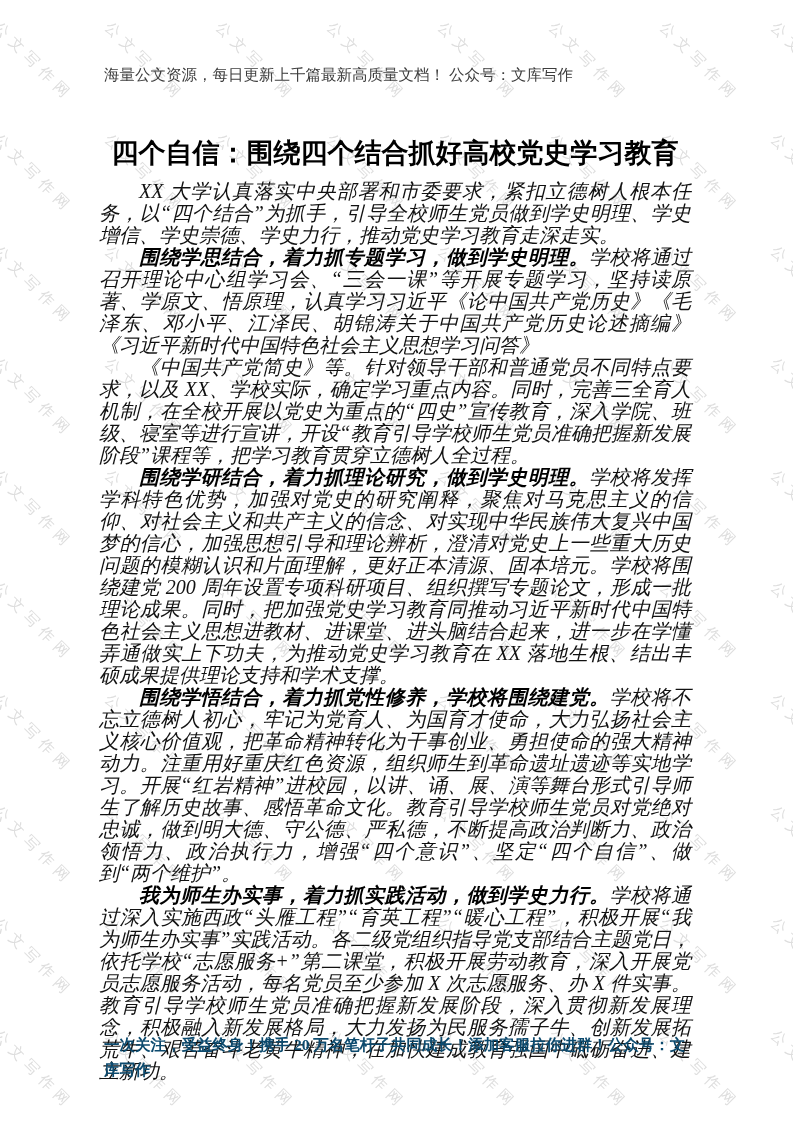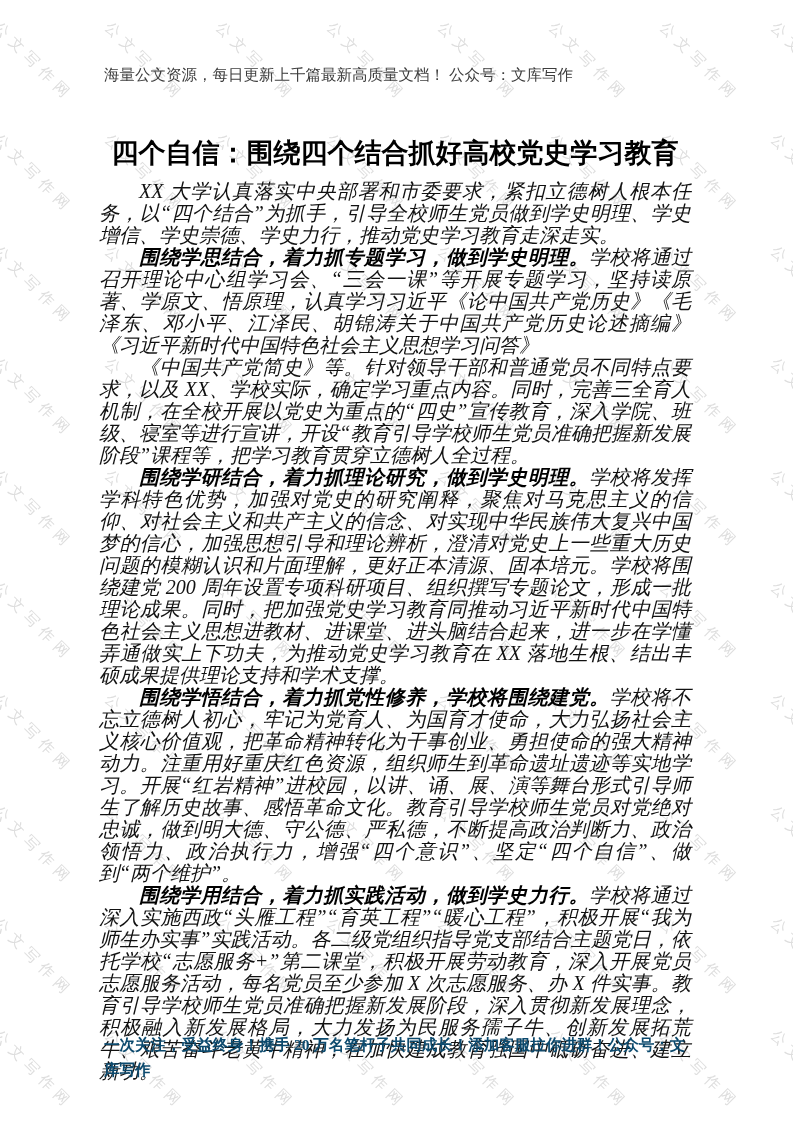--- a/index.html
+++ b/index.html
@@ -165,17 +165,17 @@
   <div class="promo-header">海量公文资源，每日更新上千篇最新高质量文档！ 公众号：文库写作</div>
 
   <h1 class="doc-title">四个自信：围绕四个结合抓好高校党史学习教育</h1>
 
   <div class="doc-body">
     <p><b></b><span>XX 大学认真落实中央部署和市委要求，紧扣立德树人根本任务，以“四个结合”为抓手，引导全校师生党员做到学史明理、学史增信、学史崇德、学史力行，推动党史学习教育走深走实。</span></p>
     <p><b>围绕学思结合，着力抓专题学习，做到学史明理。</b><span>学校将通过召开理论中心组学习会、“三会一课”等开展专题学习，坚持读原著、学原文、悟原理，认真学习习近平《论中国共产党历史》《毛泽东、邓小平、江泽民、胡锦涛关于中国共产党历史论述摘编》《习近平新时代中国特色社会主义思想学习问答》</span></p>
     <p><b></b><span>《中国共产党简史》等。针对领导干部和普通党员不同特点要求，以及 XX、学校实际，确定学习重点内容。同时，完善三全育人机制，在全校开展以党史为重点的“四史”宣传教育，深入学院、班级、寝室等进行宣讲，开设“教育引导学校师生党员准确把握新发展阶段”课程等，把学习教育贯穿立德树人全过程。</span></p>
     <p><b>围绕学研结合，着力抓理论研究，做到学史明理。</b><span>学校将发挥学科特色优势，加强对党史的研究阐释，聚焦对马克思主义的信仰、对社会主义和共产主义的信念、对实现中华民族伟大复兴中国梦的信心，加强思想引导和理论辨析，澄清对党史上一些重大历史问题的模糊认识和片面理解，更好正本清源、固本培元。学校将围绕建党 200 周年设置专项科研项目、组织撰写专题论文，形成一批理论成果。同时，把加强党史学习教育同推动习近平新时代中国特色社会主义思想进教材、进课堂、进头脑结合起来，进一步在学懂弄通做实上下功夫，为推动党史学习教育在 XX 落地生根、结出丰硕成果提供理论支持和学术支撑。</span></p>
     <p><b>围绕学悟结合，着力抓党性修养，学校将围绕建党。</b><span>学校将不忘立德树人初心，牢记为党育人、为国育才使命，大力弘扬社会主义核心价值观，把革命精神转化为干事创业、勇担使命的强大精神动力。注重用好重庆红色资源，组织师生到革命遗址遗迹等实地学习。开展“红岩精神”进校园，以讲、诵、展、演等舞台形式引导师生了解历史故事、感悟革命文化。教育引导学校师生党员对党绝对忠诚，做到明大德、守公德、严私德，不断提高政治判断力、政治领悟力、政治执行力，增强“四个意识”、坚定“四个自信”、做到“两个维护”。</span></p>
-    <p><b>围绕学用结合，着力抓实践活动，做到学史力行。</b><span>学校将通过深入实施西政“头雁工程”“育英工程”“暖心工程”，积极开展“我为师生办实事”实践活动。各二级党组织指导党支部结合主题党日，依托学校“志愿服务+”第二课堂，积极开展劳动教育，深入开展党员志愿服务活动，每名党员至少参加 X 次志愿服务、办 X 件实事。教育引导学校师生党员准确把握新发展阶段，深入贯彻新发展理念，积极融入新发展格局，大力发扬为民服务孺子牛、创新发展拓荒牛、艰苦奋斗老黄牛精神，在加快建成教育强国中砥砺奋进、建立新功。</span></p>
+    <p><b>我为师生办实事，着力抓实践活动，做到学史力行。</b><span>学校将通过深入实施西政“头雁工程”“育英工程”“暖心工程”，积极开展“我为师生办实事”实践活动。各二级党组织指导党支部结合主题党日，依托学校“志愿服务+”第二课堂，积极开展劳动教育，深入开展党员志愿服务活动，每名党员至少参加 X 次志愿服务、办 X 件实事。教育引导学校师生党员准确把握新发展阶段，深入贯彻新发展理念，积极融入新发展格局，大力发扬为民服务孺子牛、创新发展拓荒牛、艰苦奋斗老黄牛精神，在加快建成教育强国中砥砺奋进、建立新功。</span></p>
   </div>
 </div>
 
 <div class="promo-footer">一次关注，受益终身！携手 20 万名笔杆子共同成长！添加客服拉你进群！公众号：文库写作</div>
 
 </body></html>

